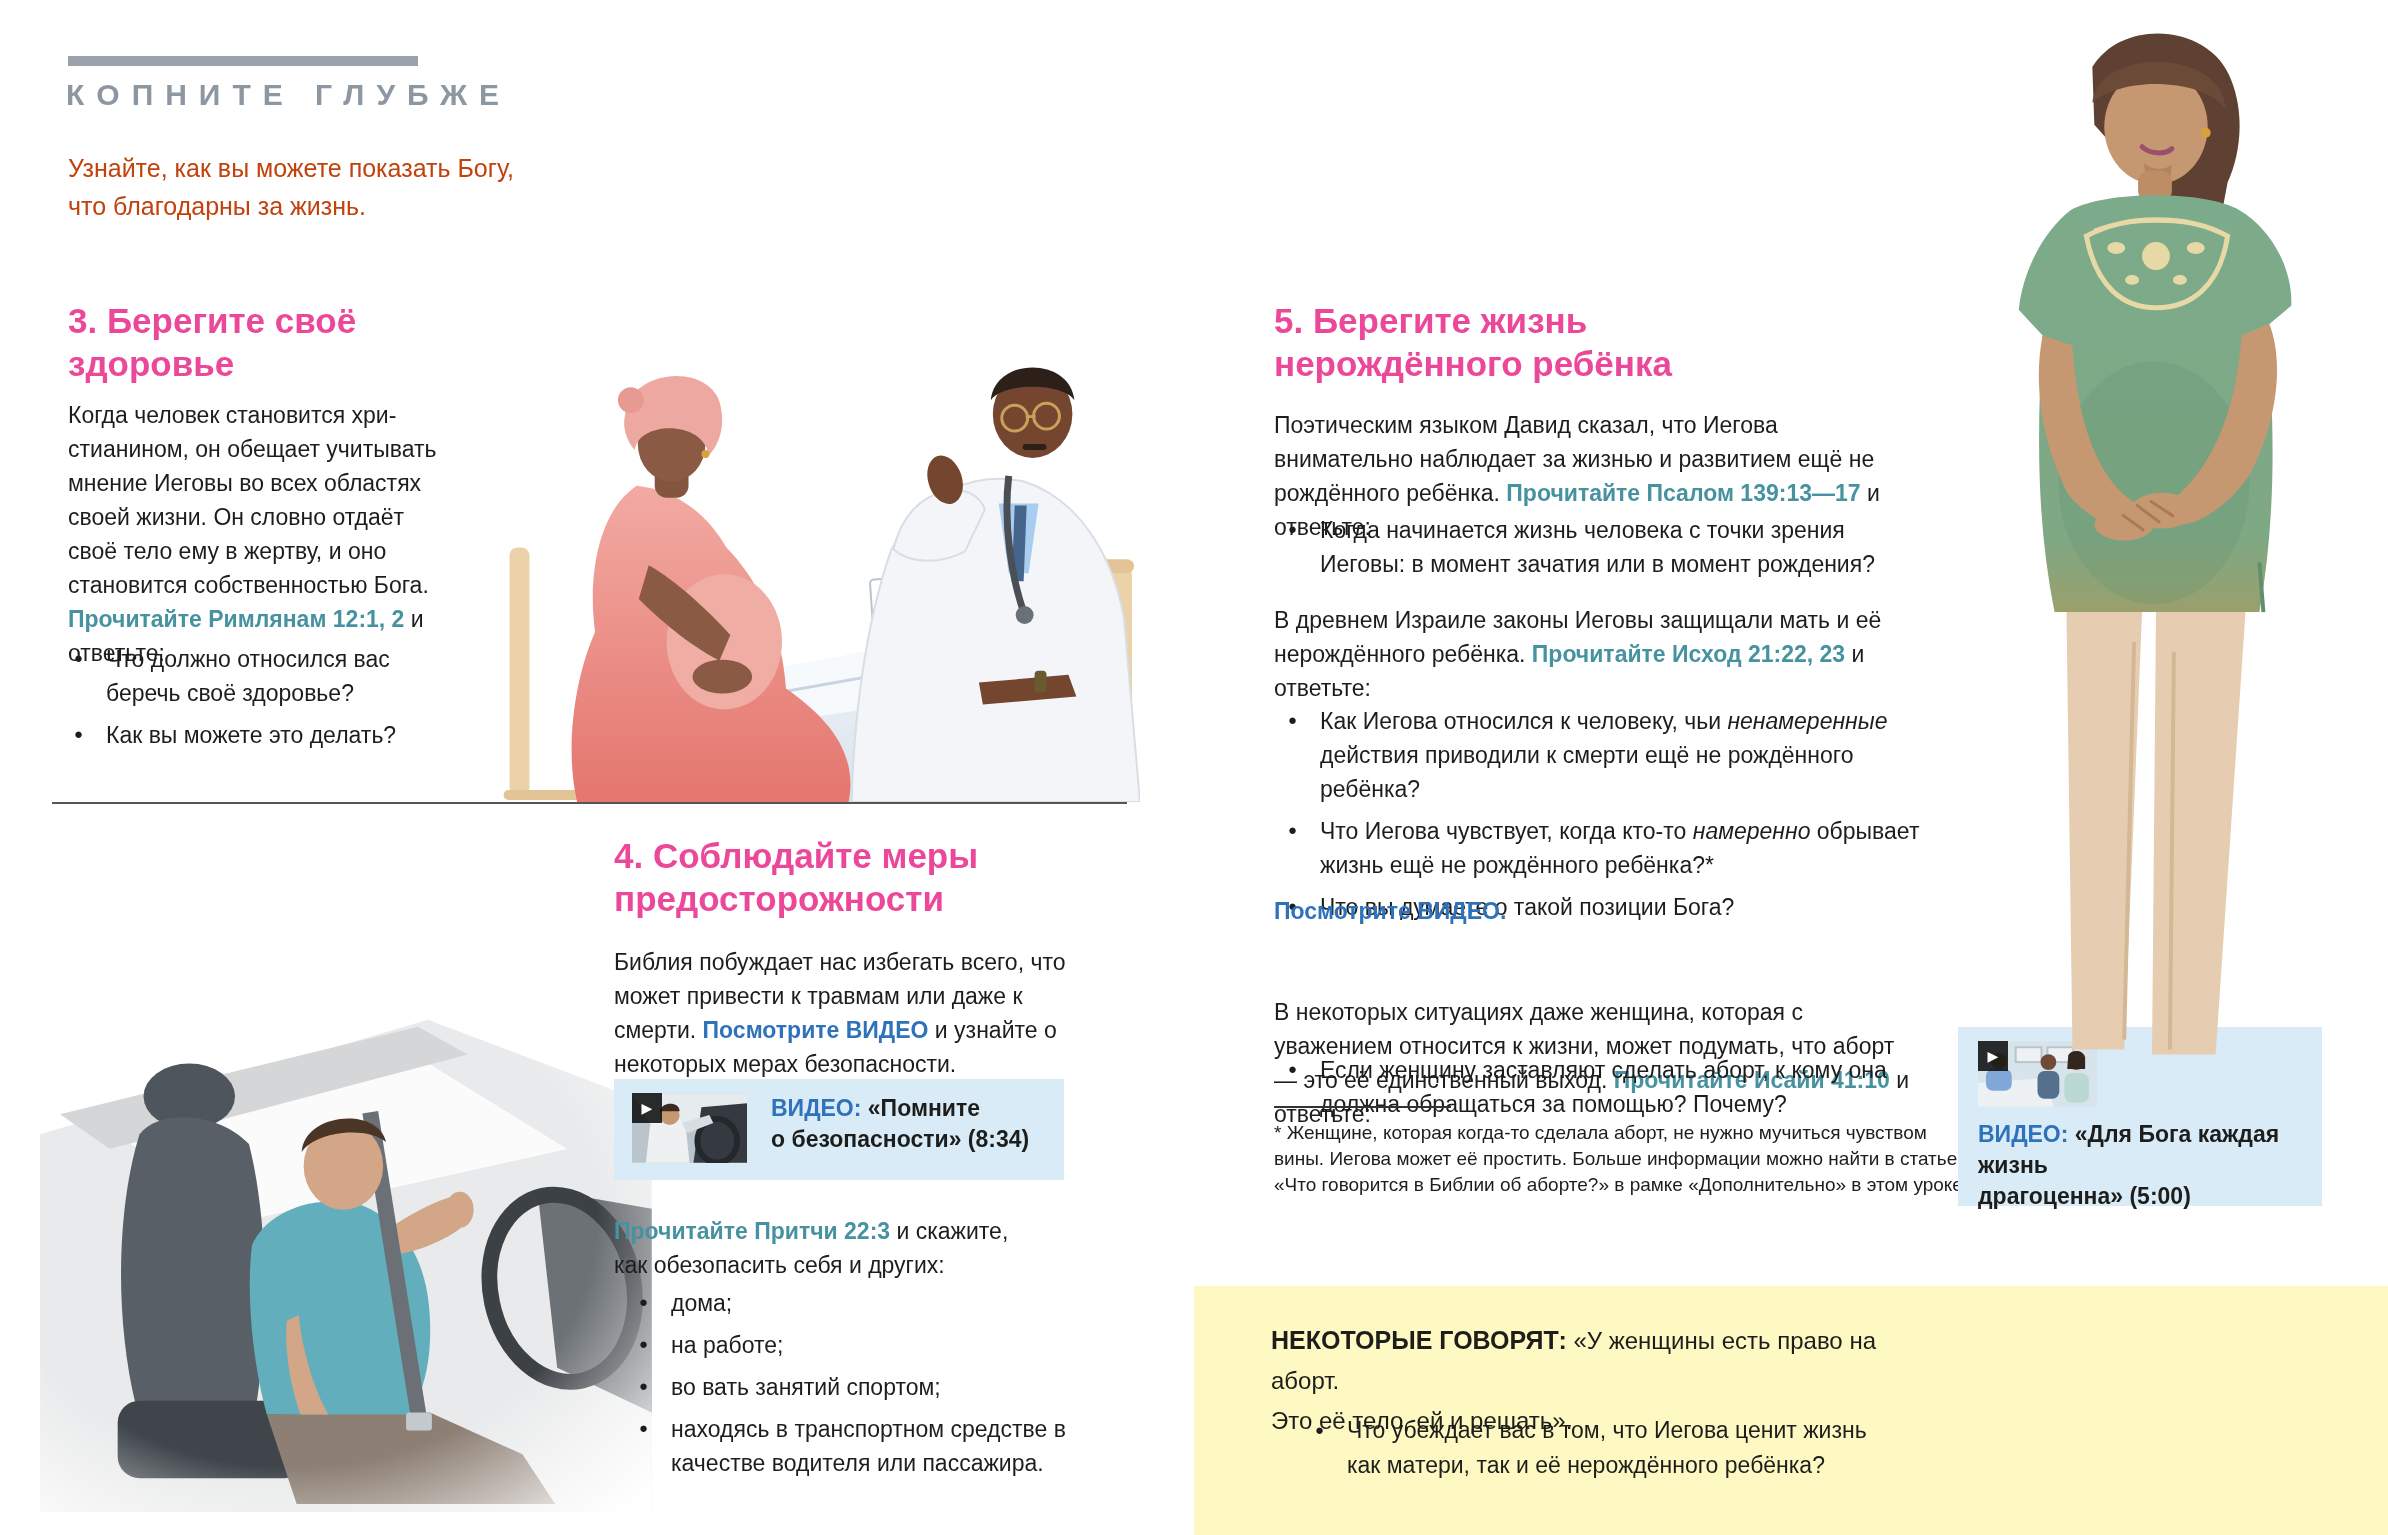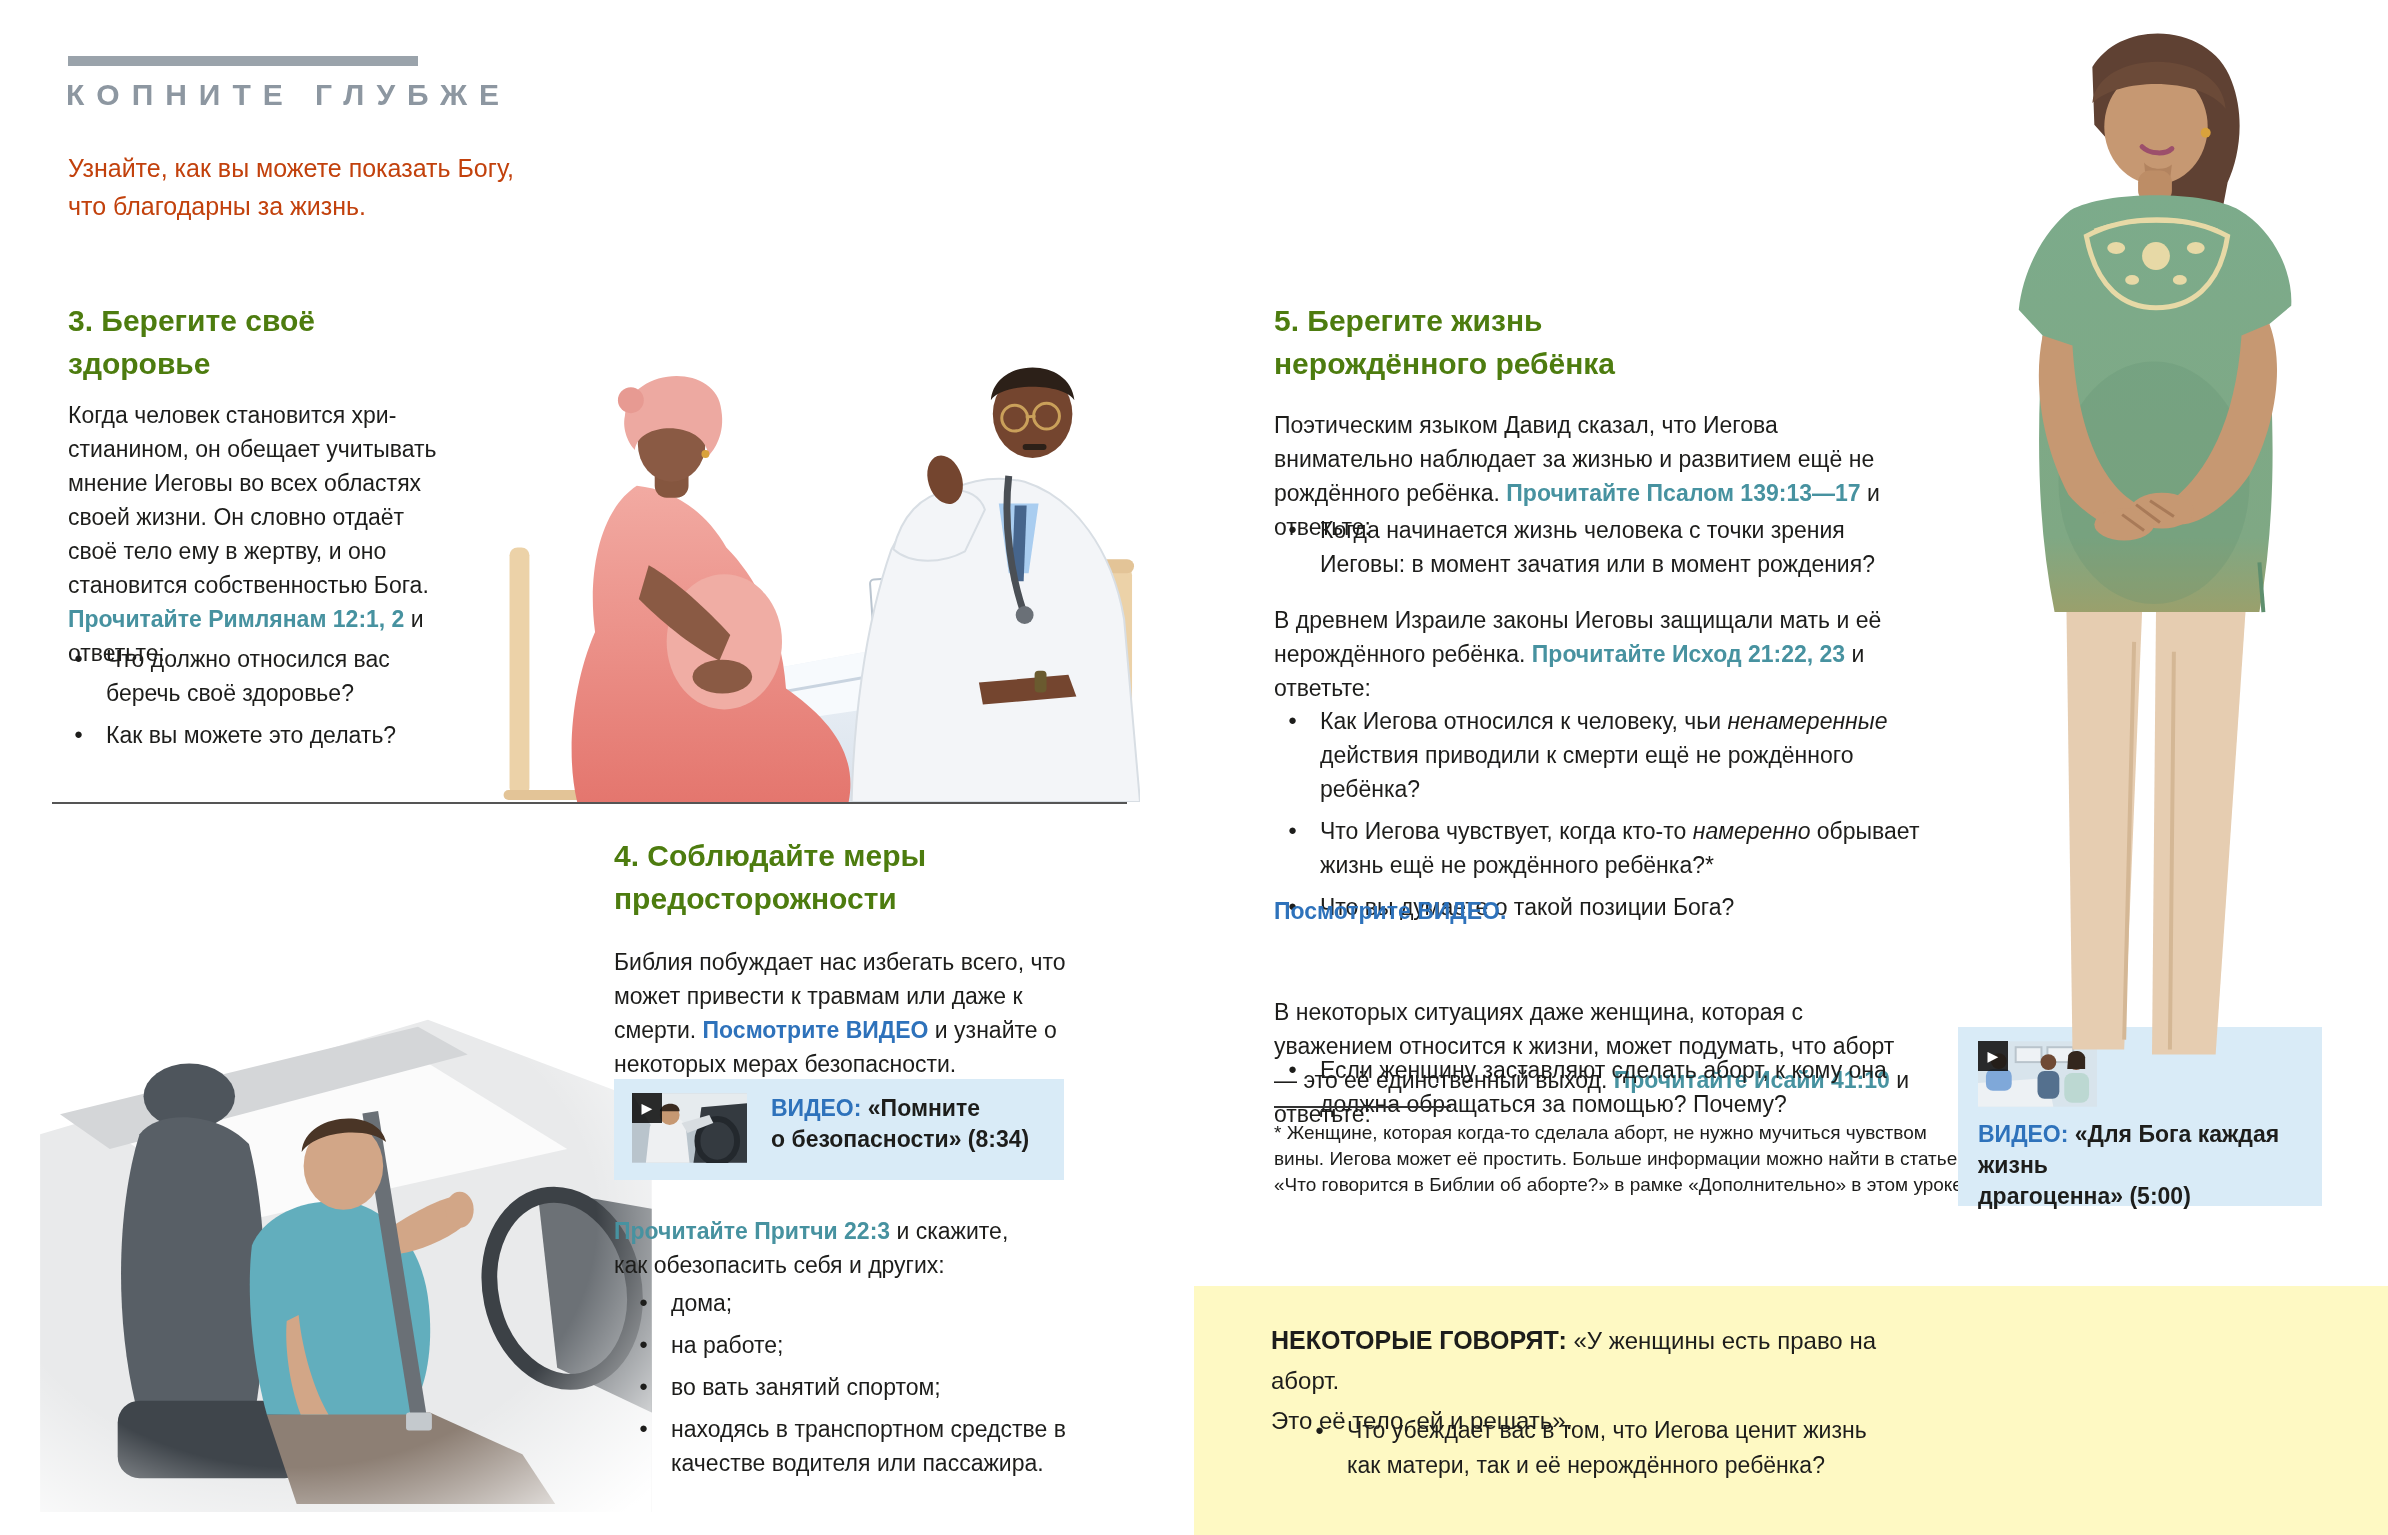--- a/index.html
+++ b/index.html
@@ -3,21 +3,21 @@
 <meta charset="utf-8">
 <style>
   html,body{margin:0;padding:0;background:#ffffff;}
   .page{position:relative;width:2388px;height:1535px;background:#ffffff;overflow:hidden;
         font-family:"Liberation Sans",sans-serif;color:#1d1d1b;}
   .abs{position:absolute;}
   .pre{white-space:pre-line;}
   .kicker-bar{left:68px;top:56px;width:350px;height:10px;background:#9aa3ab;}
   .kicker{left:66px;top:78px;font-size:30px;font-weight:bold;letter-spacing:12px;color:#8d97a1;}
   .intro{left:68px;top:149px;font-size:25px;line-height:38px;color:#c2410c;}
-  .sec-title{font-size:30px;line-height:43px;font-weight:bold;color:#4d7c0f;}
+  .sec-title{font-size:35px;line-height:43px;font-weight:bold;color:#ec4899;}
   .body-txt{font-size:23px;line-height:34px;}
   .teal-link{color:#4792a0;font-weight:bold;}
   .blue-link{color:#2e72bb;font-weight:bold;}
   ul.blt{list-style:none;margin:0;padding:0;}
   ul.blt li{position:relative;padding-left:34px;margin-bottom:8px;font-size:23px;line-height:34px;}
   ul.blt li .dot{position:absolute;left:2px;top:-1px;font-size:15px;}
   .em{font-style:italic;}
   .divider{height:2px;background:#555;}
   .vbox{background:#d9ebf7;}
   .thumb{position:absolute;overflow:hidden;}

